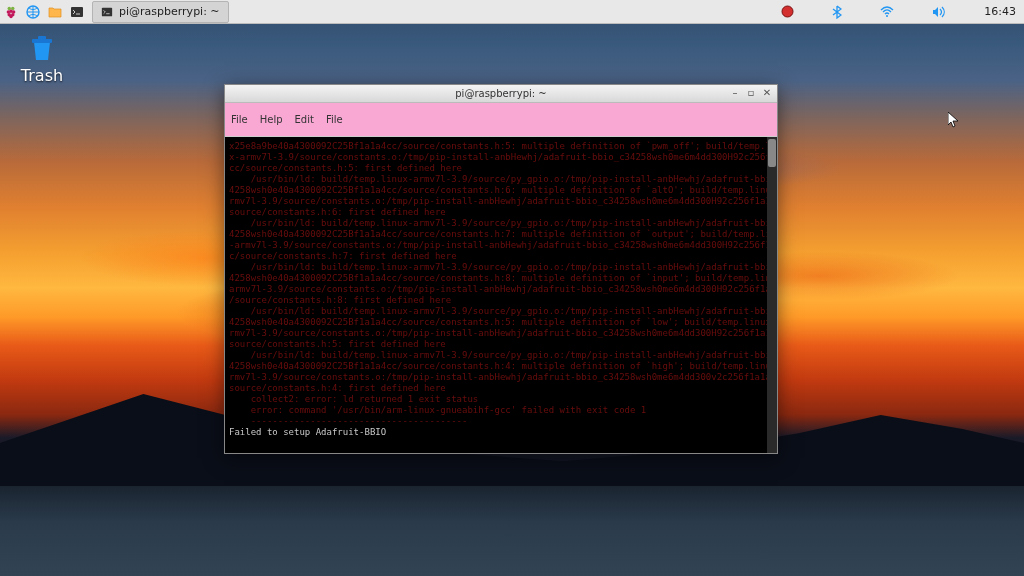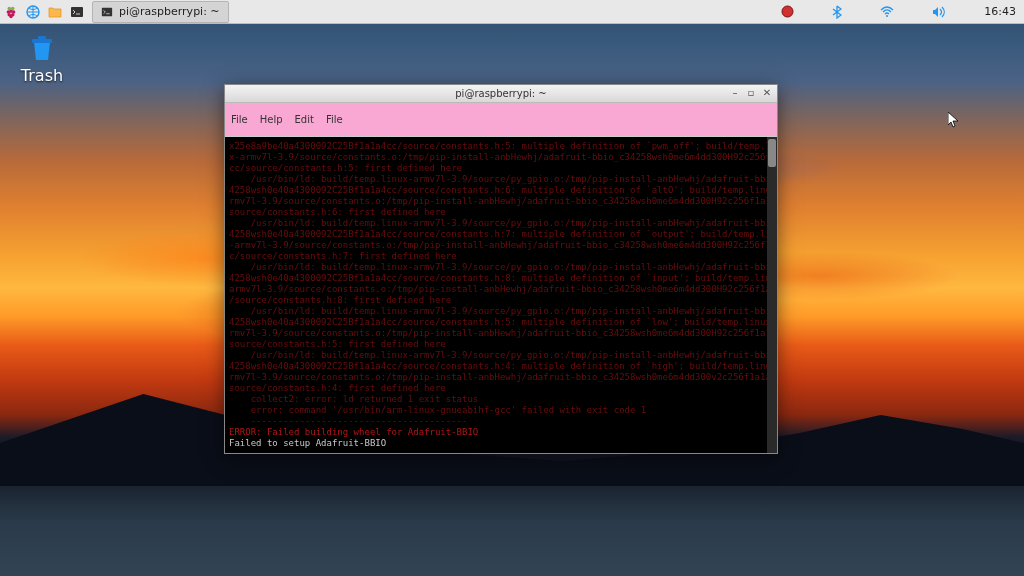--- a/index.html
+++ b/index.html
@@ -213,21 +213,20 @@
 4258wsh0e40a4300092C25Bf1a1a4cc/source/constants.h:5: multiple definition of `low'; build/temp.linux-a
 rmv7l-3.9/source/constants.o:/tmp/pip-install-anbHewhj/adafruit-bbio_c34258wsh0me6m4dd300H92c256f1a1a4cc/
 source/constants.h:5: first defined here
     /usr/bin/ld: build/temp.linux-armv7l-3.9/source/py_gpio.o:/tmp/pip-install-anbHewhj/adafruit-bbio_c3
 4258wsh0e40a4300092C25Bf1a1a4cc/source/constants.h:4: multiple definition of `high'; build/temp.linux-a
 rmv7l-3.9/source/constants.o:/tmp/pip-install-anbHewhj/adafruit-bbio_c34258wsh0me6m4dd300v2c256f1a1a4cc/
 source/constants.h:4: first defined here
     collect2: error: ld returned 1 exit status
     error: command '/usr/bin/arm-linux-gnueabihf-gcc' failed with exit code 1
     ----------------------------------------</div>
-      <div class="err-bright">  ERROR: Failed building wheel for Adafruit-BBIO</div>
       <div class="plain">Failed to setup Adafruit-BBIO</div>
 
     </div>
     <div class="term-scroll">
       <div class="thumb"></div>
     </div>
   </div>
 </div>
 
 <div class="cursor" style="left:948px; top:112px">

